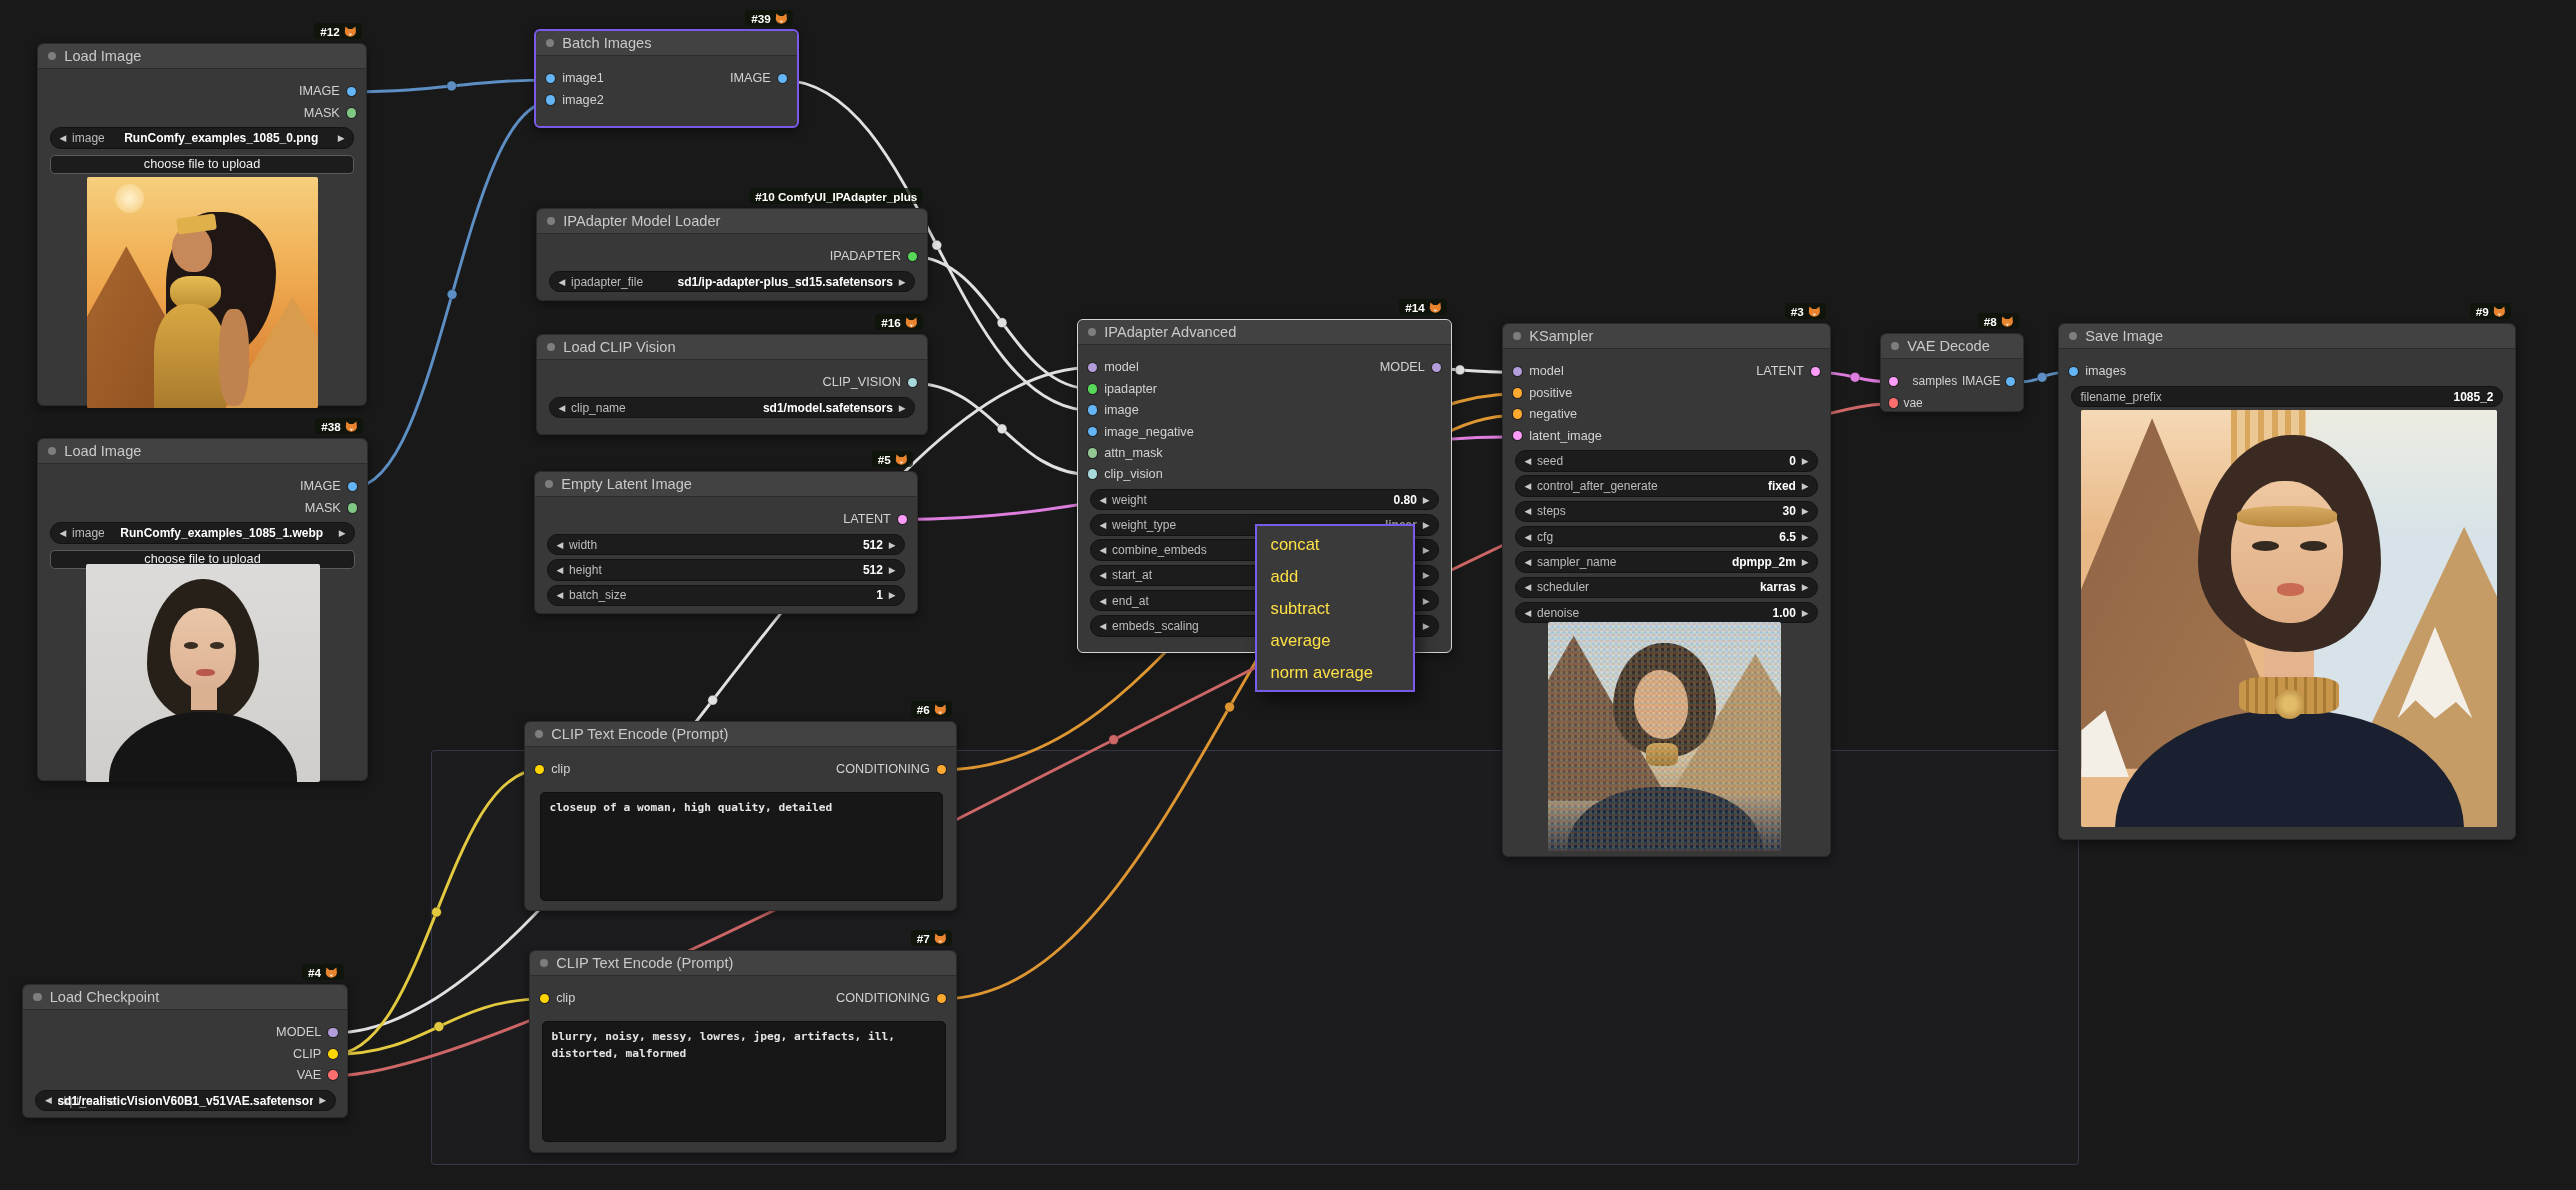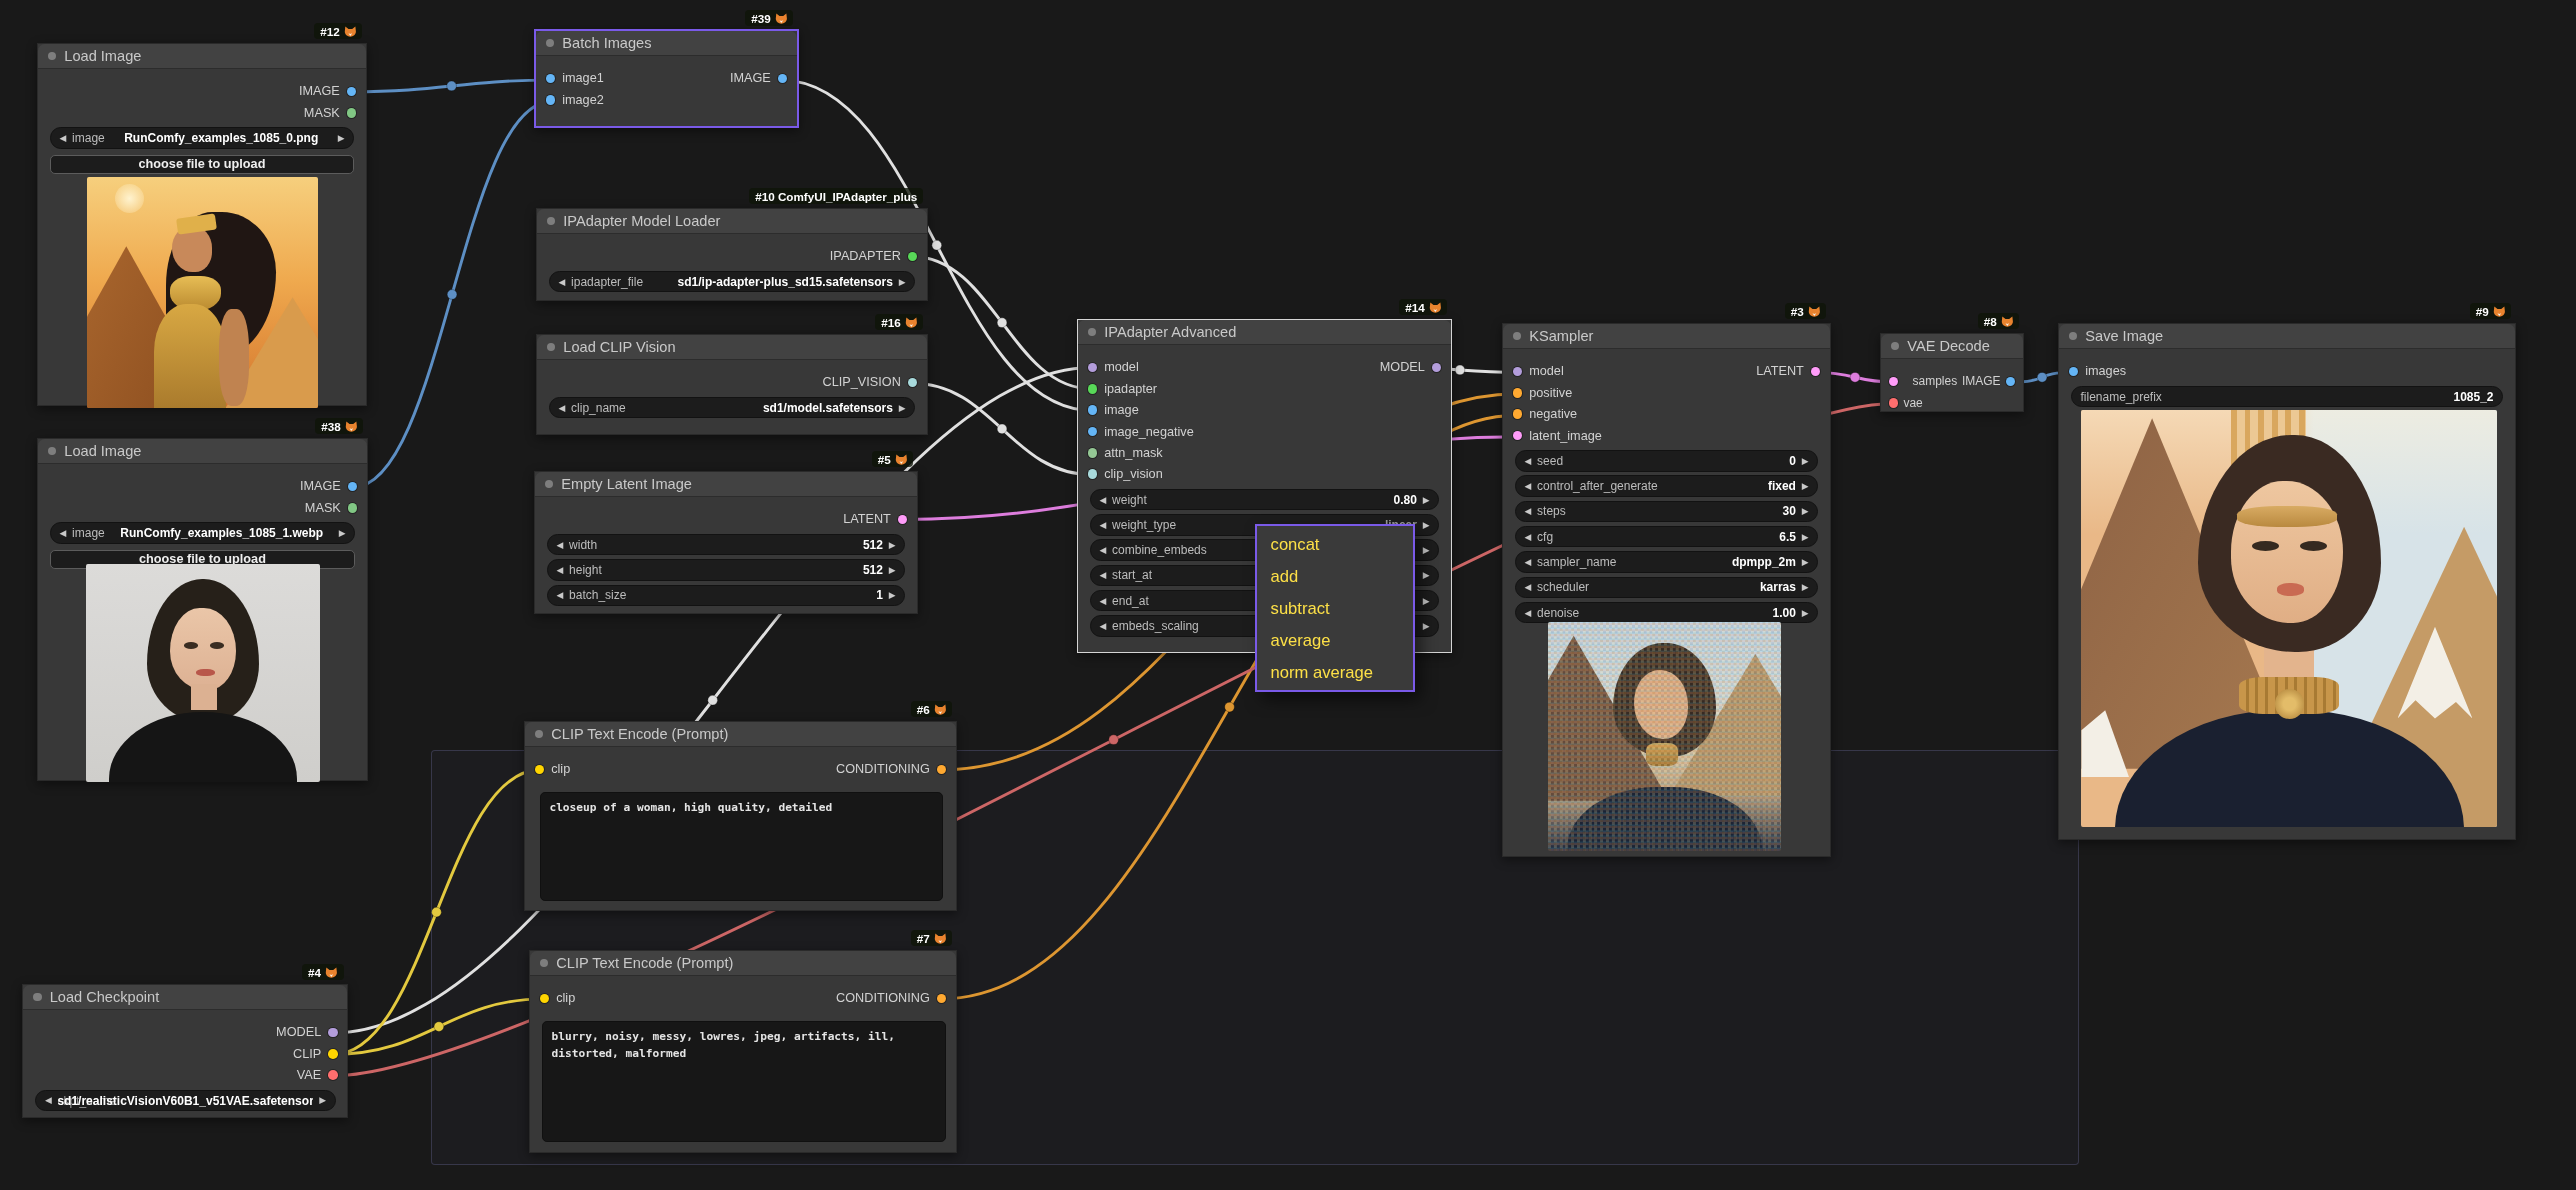--- a/index.html
+++ b/index.html
@@ -1,21 +1,21 @@
 <!DOCTYPE html>
 <html><head>
 <meta charset="utf-8">
 <style>
   *{box-sizing:border-box}
   html,body{margin:0;padding:0}
   body{width:2576px;height:1191px;background:#191919;font-family:"Liberation Sans",sans-serif;position:relative;overflow:hidden}
   #canvas{position:absolute;inset:0;width:2576px;height:1191px}
   #group-rect{position:absolute;left:431px;top:750px;width:1648px;height:415px;border:1px solid rgba(125,125,185,.28);background:rgba(100,100,160,.05);border-radius:3.9px;z-index:0}
   #wires{position:absolute;inset:0;z-index:1;pointer-events:none}
-  .node{position:absolute;background:#383838;border:1px solid #2a2a2a;border-radius:0;box-shadow:0 2.9px 9.7px rgba(0,0,0,.45);z-index:2}
+  .node{position:absolute;background:#383838;border:1px solid #2a2a2a;border-radius:6px;box-shadow:0 2.9px 9.7px rgba(0,0,0,.45);z-index:2}
   .node.sel-purple{border:2.9px solid #7a5ae8}
   .node.sel-white{border:1px solid #d5d5d5}
   .title{height:25px;display:flex;align-items:center;gap:7.8px;padding:0 9.7px;background:#424242;border-radius:6.8px 6.8px 0 0;border-bottom:1px solid #2c2c2c;color:#c9c9c9;font-size:14.6px;white-space:nowrap;overflow:hidden}
   .tdot{width:8.8px;height:8.8px;border-radius:50%;background:#7e7e7e;flex:none}
   .rows{padding-top:11.7px}
   .row{height:21.4px;display:flex;align-items:center;padding:0 9.7px;font-size:12.7px;color:#d2d2d2}
   .row .in{display:flex;align-items:center;gap:6.8px;white-space:nowrap}
   .row .out{margin-left:auto;display:flex;align-items:center;gap:6.8px;white-space:nowrap}
   .pdot{width:9.7px;height:9.7px;border-radius:50%;flex:none;box-shadow:0 0 0 1px rgba(0,0,0,.35)}
   .c-image{background:#64b5f6}.c-mask{background:#81c784}.c-ipadapter{background:#58d858}
@@ -23,21 +23,21 @@
   .c-cond{background:#ffa931}.c-clip{background:#ffd500}.c-vae{background:#ff6e6e}.c-green{background:#94c794}
   .pill{height:21.4px;margin:3.9px 11.7px 0;background:#1c1c1c;border:1px solid #121212;border-radius:10.7px;display:flex;align-items:center;padding:0 8.8px;font-size:12px;color:#bdbdbd;gap:5.8px;overflow:hidden;white-space:nowrap}
   .pill .arr{font-size:8.8px;color:#c9c9c9;flex:none}
   .pill .wvalue{margin-left:auto;color:#fff;font-weight:700}
   .pill .wvalue.dim{color:#9a9a9a}
   .pill .centerval{flex:1;text-align:center;color:#fff;font-weight:700;overflow:hidden}
   .ckstack{position:relative;flex:1;height:100%;overflow:hidden}
   .ckstack span{position:absolute;left:0;top:2.9px;white-space:nowrap}
   .cklabel{color:#9b9b9b}
   .ckvalue{color:#fff;font-weight:700}
-  .btnwide{height:19.5px;margin:5.8px 11.7px 0;background:#1c1c1c;border:1px solid #5c5c5c;border-radius:4.9px;color:#efefef;font-size:12.7px;font-weight:700;display:flex;align-items:center;justify-content:center}
+  .btnwide{height:19.5px;margin:5.8px 11.7px 0;background:#1c1c1c;border:1px solid #5c5c5c;border-radius:4.9px;color:#efefef;font-size:12.7px;font-weight:400;display:flex;align-items:center;justify-content:center}
   .textarea{position:absolute;background:#171717;border:1px solid #101010;border-radius:4.9px;padding:6.8px 8.8px;font-family:"DejaVu Sans Mono",monospace;font-size:11.2px;font-weight:700;color:#e4e4e4;line-height:1.5;white-space:pre-wrap}
   .badge{position:absolute;top:-21.4px;right:3.9px;display:flex;align-items:center;gap:3.9px;background:rgba(14,20,8,.78);border-radius:3.9px;padding:1.9px 5.8px;color:#fff;font-size:11.7px;font-weight:700;white-space:nowrap;z-index:3}
   .fox{width:12.7px;height:12.7px;flex:none}
   .preview{position:absolute;overflow:hidden;background:#222;border-radius:1.9px}
   .abs{position:absolute}
   #ctx-menu{position:absolute;left:1255px;top:524px;width:160px;height:168px;background:#3a3a3a;border:2.9px solid #7a5ae8;box-shadow:5.8px 7.8px 15.6px rgba(0,0,0,.55);z-index:20;padding:2.9px 0}
   .mi{height:32px;line-height:32px;padding:0 13.6px;font-size:16.6px;color:#fde047;white-space:nowrap}
   .small .row{font-size:12px}
 </style>
 </head>

